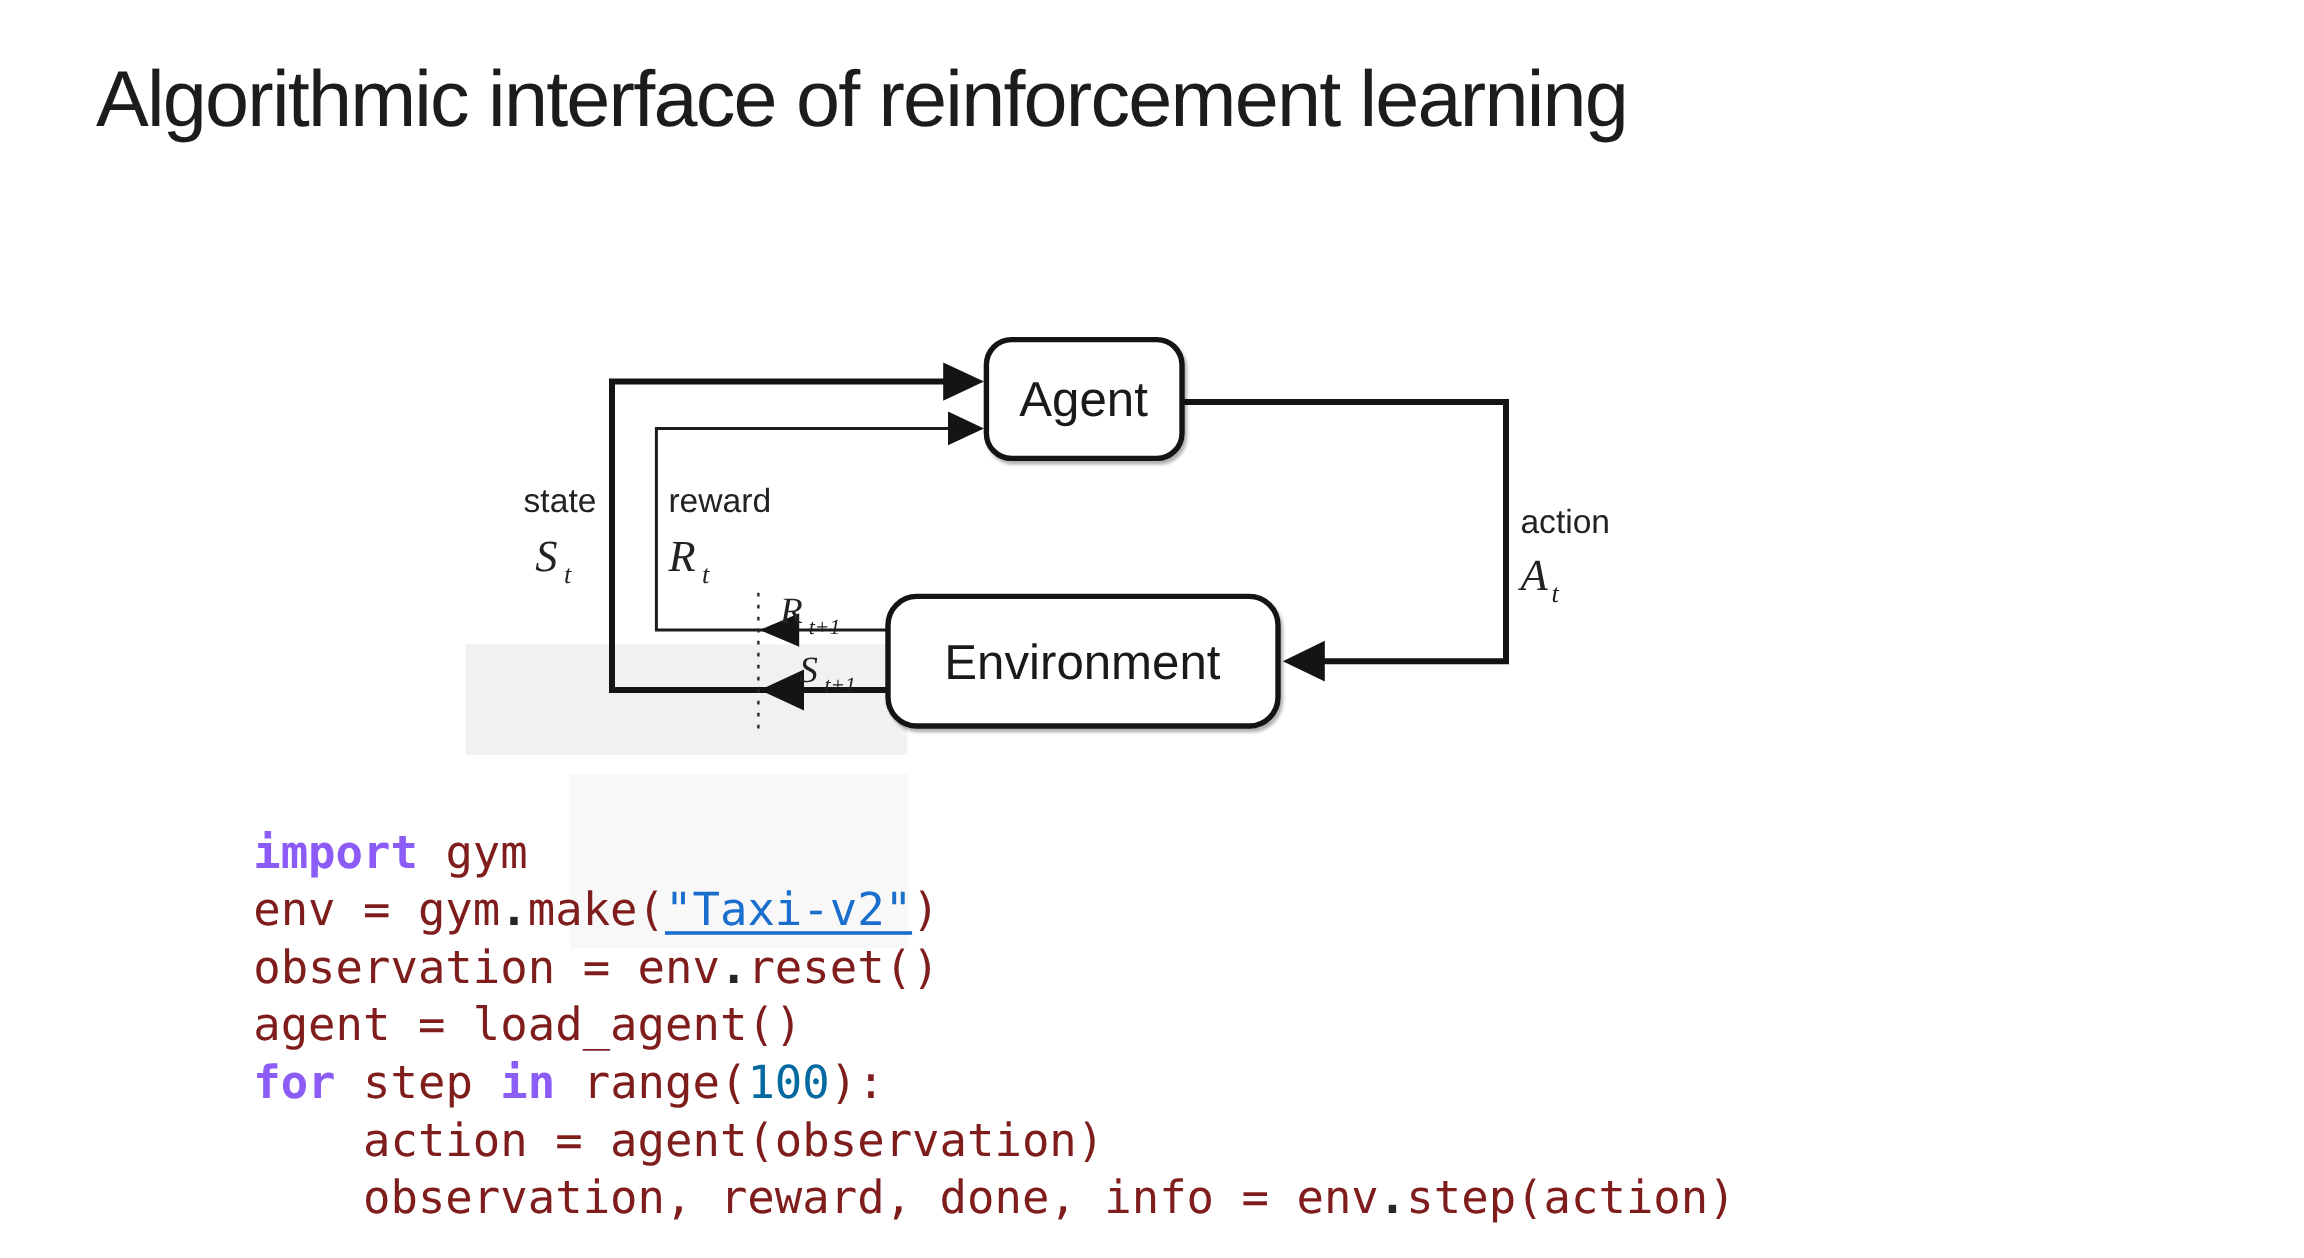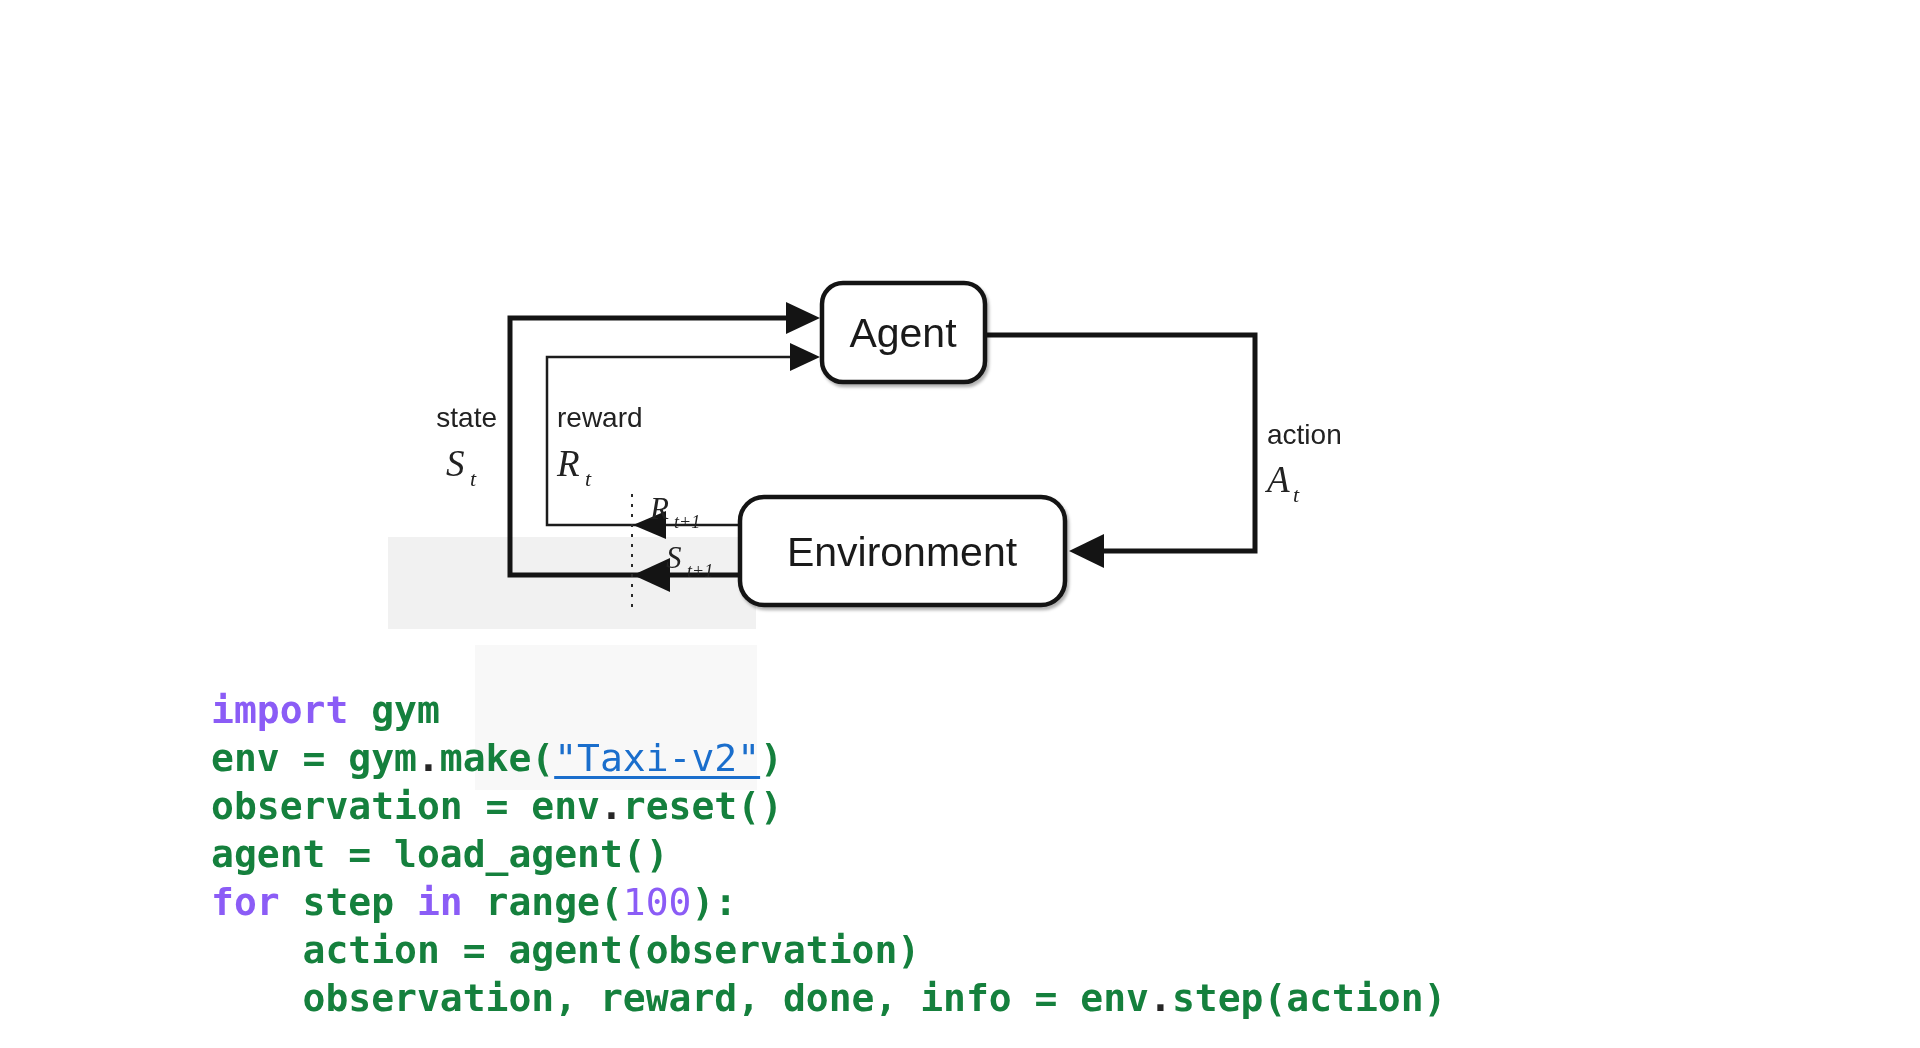--- a/index.html
+++ b/index.html
@@ -30,30 +30,31 @@
   .math-sub{font-size:22px;}
   .math-main-sm{font-size:31px;}
   .math-sub-sm{font-size:18px;}
   .code-block{
     position:absolute;left:211px;top:686px;z-index:2;margin:0;
     font-family:"DejaVu Sans Mono","Liberation Mono",monospace;
     font-size:38px;line-height:48px;color:#3b3b3b;white-space:pre;
   }
   .code-line{height:48px;}
   .tk-kw{font-weight:bold;color:#8b5cf6;}
-  .tk-pl{color:#15803d;font-weight:bold;}
+  .tk-pl{color:#7f1d1d;}
   .tk-op{font-weight:bold;color:#262626;}
   .tk-str{color:#1a6ecc;text-decoration:underline;text-decoration-thickness:2.5px;text-underline-offset:5px;}
-  .tk-num{color:#8b5cf6;}
+  .tk-num{color:#0369a1;}
 </style>
 </head>
 <body>
 
 <main class="slide">
 
+  <h1 class="slide-title">Algorithmic interface of reinforcement learning</h1>
 
   <div class="artifact artifact-a"></div>
   <div class="artifact artifact-b"></div>
 
   <svg class="diagram-svg" width="1920" height="1048" viewBox="0 0 1920 1048">
 
     <polyline class="rl-line-thick" points="740,575 510,575 510,318 792,318"></polyline>
 
     <polyline class="rl-line-thin" points="740,525 547,525 547,357 794,357"></polyline>
 

